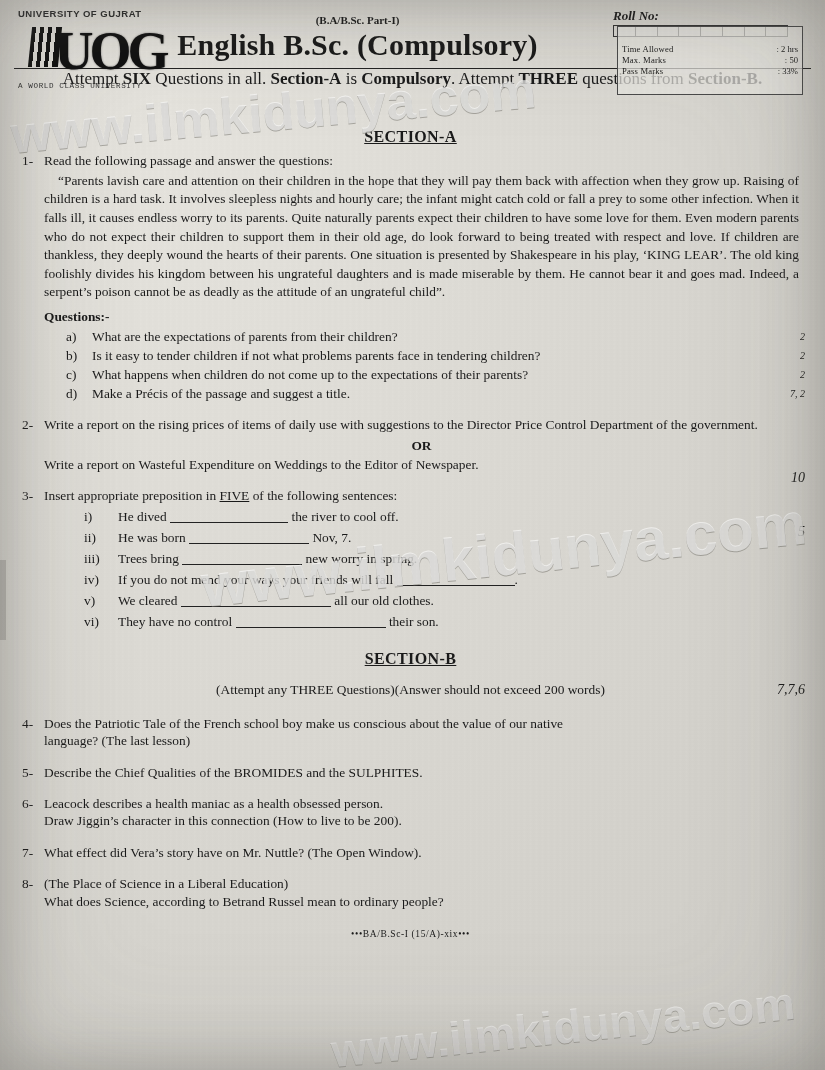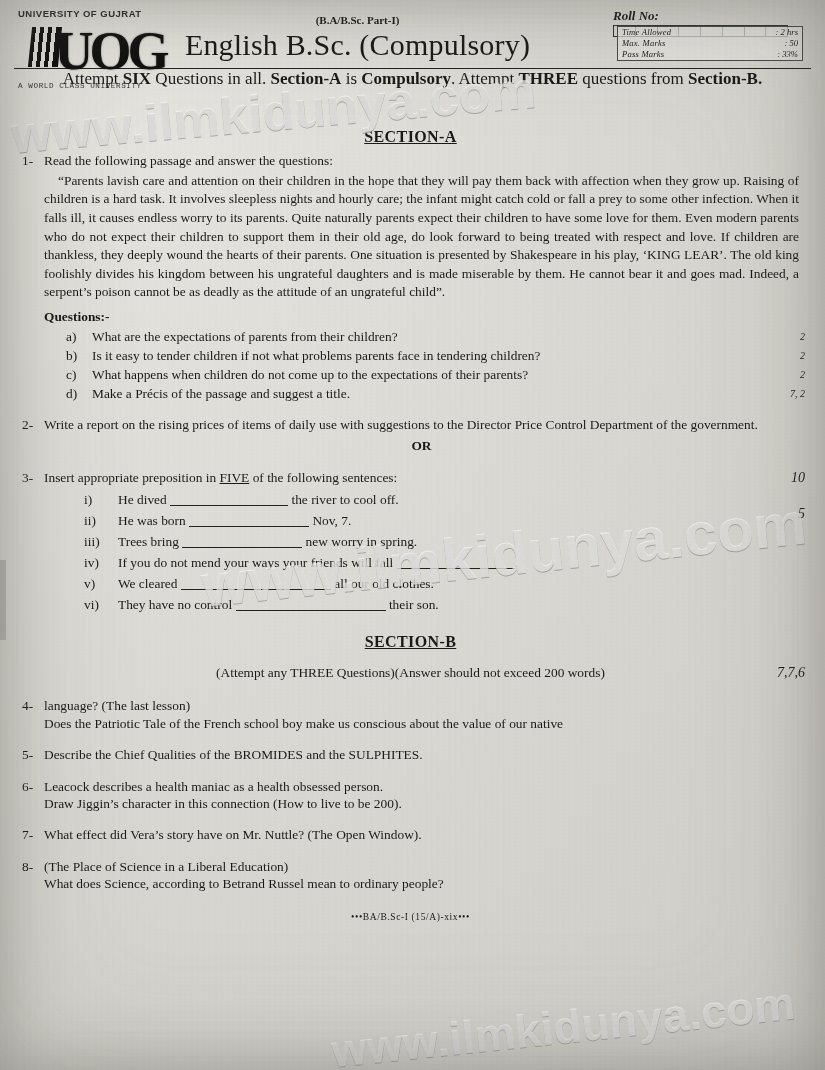--- a/index.html
+++ b/index.html
@@ -65,41 +65,41 @@
     font-size:7.6px;letter-spacing:.6px;color:#333;
     font-family:Liberation Mono, monospace;
   }
   .title-block{
     text-align:center;padding-top:8px;margin-left:40px;margin-right:150px;
   }
   .part-line{
     font-size:11px;font-weight:bold;font-family:"Liberation Serif", serif;
   }
   .main-title{
-    font-size:30px;font-weight:normal;margin-top:2px;letter-spacing:.2px;
+    font-size:30px;font-weight:bold;margin-top:2px;letter-spacing:.2px;
   }
   .rollbox{
     position:absolute;right:22px;top:8px;width:190px;
     font-family:"Liberation Serif", serif;
   }
   .roll-label{
     font-size:13px;font-style:italic;font-weight:bold;margin-bottom:1px;
   }
   .roll-table{
     border:1.4px solid #222;width:175px;
     border-collapse:collapse;
     font-size:8.5px;
   }
   .roll-table td{
     border:1px solid #333;height:10px;padding:0 2px;
   }
   .roll-meta{
     position:absolute;right:22px;top:26px;width:176px;
     font-size:8.6px;line-height:11px;background:rgba(232,230,224,.72);
-    padding:0 4px;border:1px solid #4a4a4a;font-style:italic;
+    padding:17px 4px;border:1px solid #4a4a4a;
   }
   .roll-meta div{display:flex;justify-content:space-between;}
   .roll-meta span.k{letter-spacing:.2px;}
   .attempt-line{
     text-align:center;
     font-size:17px;
     margin-top:6px;
     padding-top:0;
     border-top:1.6px solid #222;
     font-family:"Liberation Serif", serif;
@@ -262,20 +262,21 @@
           <span class="mk">7, 2</span>
         </li>
     </ul>
 
     <div class="qrow" style="margin-top:13px;">
       <div class="qnum">2-</div>
       <div class="qbody">
         <div style="padding-right:40px;">Write a report on the rising prices of items of daily use with suggestions to the Director Price Control Department of the government.</div>
         <div class="marks" style="top:17px;">10</div>
         <div class="or-line">OR</div>
+        <div>Write a report on Wasteful Expenditure on Weddings to the Editor of Newspaper.</div>
       </div>
     </div>
 
     <div class="qrow" style="margin-top:13px;">
       <div class="qnum">3-</div>
       <div class="qbody">
         <div>
           <span>Insert appropriate preposition in </span><u>FIVE</u><span> of the following sentences:</span>
           <span class="marks" style="top:0;">5</span>
         </div>
@@ -311,22 +312,22 @@
     <div class="section-head" style="margin-top:18px;">SECTION-B</div>
 
     <div class="center-note">
       <span>(Attempt any THREE Questions)(Answer should not exceed 200 words)</span>
       <span class="mk">7,7,6</span>
     </div>
 
     <div class="qrow" style="margin-top:16px;">
       <div class="qnum">4-</div>
       <div class="qbody">
+        <div>Does the Patriotic Tale of the French school boy make us conscious about the value of our native</div>
         <div>language? (The last lesson)</div>
-        <div>Does the Patriotic Tale of the French school boy make us conscious about the value of our native</div>
       </div>
     </div>
 
     <div class="qrow" style="margin-top:14px;">
       <div class="qnum">5-</div>
       <div class="qbody">
         <div>Describe the Chief Qualities of the BROMIDES and the SULPHITES.</div>
       </div>
     </div>
 

